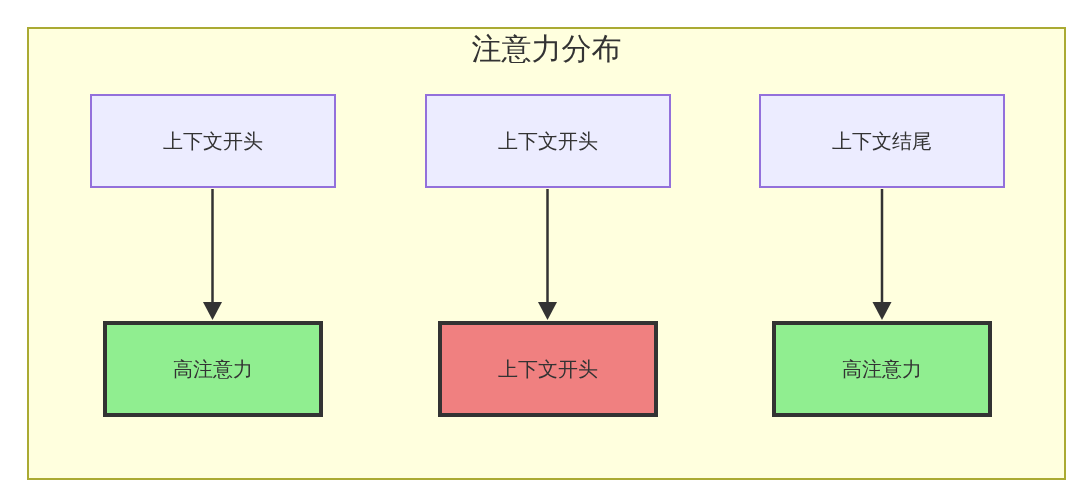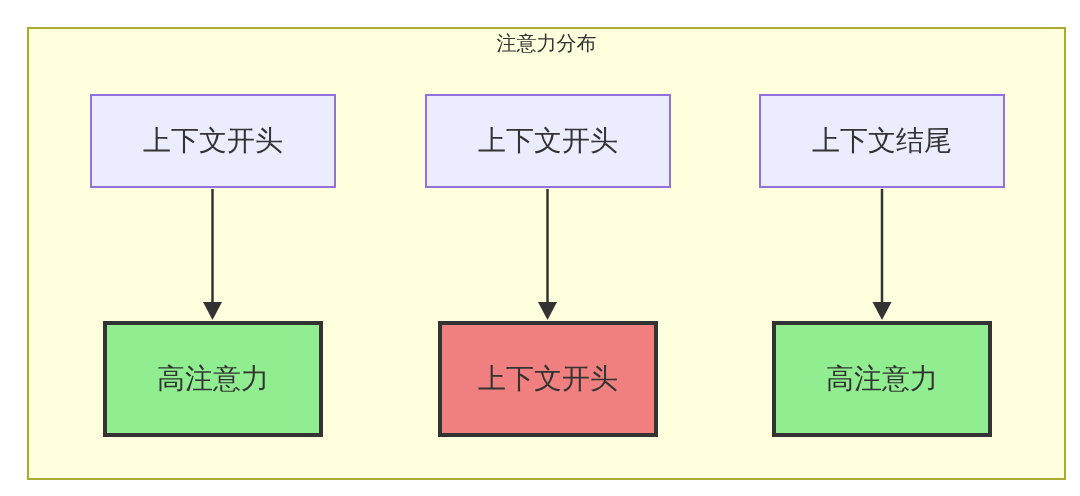--- a/index.html
+++ b/index.html
@@ -23,45 +23,45 @@
     height: 449px;
     background: #ffffde;
     border: 2px solid #aaaa33;
   }
   .cluster-title {
     position: absolute;
     left: 27px;
     top: 32px;
     width: 1039px;
     text-align: center;
-    font-size: 20px;
+    font-size: 30px;
     line-height: 1.1;
     color: #333333;
     font-weight: 400;
   }
   .node {
     position: absolute;
     box-sizing: border-box;
     display: flex;
     align-items: center;
     justify-content: center;
-    font-size: 28px;
+    font-size: 20px;
     color: #333333;
   }
   .node .label { white-space: nowrap; }
   .node.ctx {
     width: 246px;
     height: 94px;
     top: 94px;
     background: #ececff;
     border: 2px solid #9370db;
   }
   .node.result {
     width: 220px;
-    height: 116px;
+    height: 96px;
     top: 321px;
     border: 4px solid #333333;
   }
   .node.result.high { background: #90ee90; }
   .node.result.low  { background: #f08080; }
   .node.ctx.pos-a { left: 90px;  }
   .node.ctx.pos-b { left: 425px; }
   .node.ctx.pos-c { left: 759px; }
   .node.result.pos-a { left: 103px; }
   .node.result.pos-b { left: 438px; }

